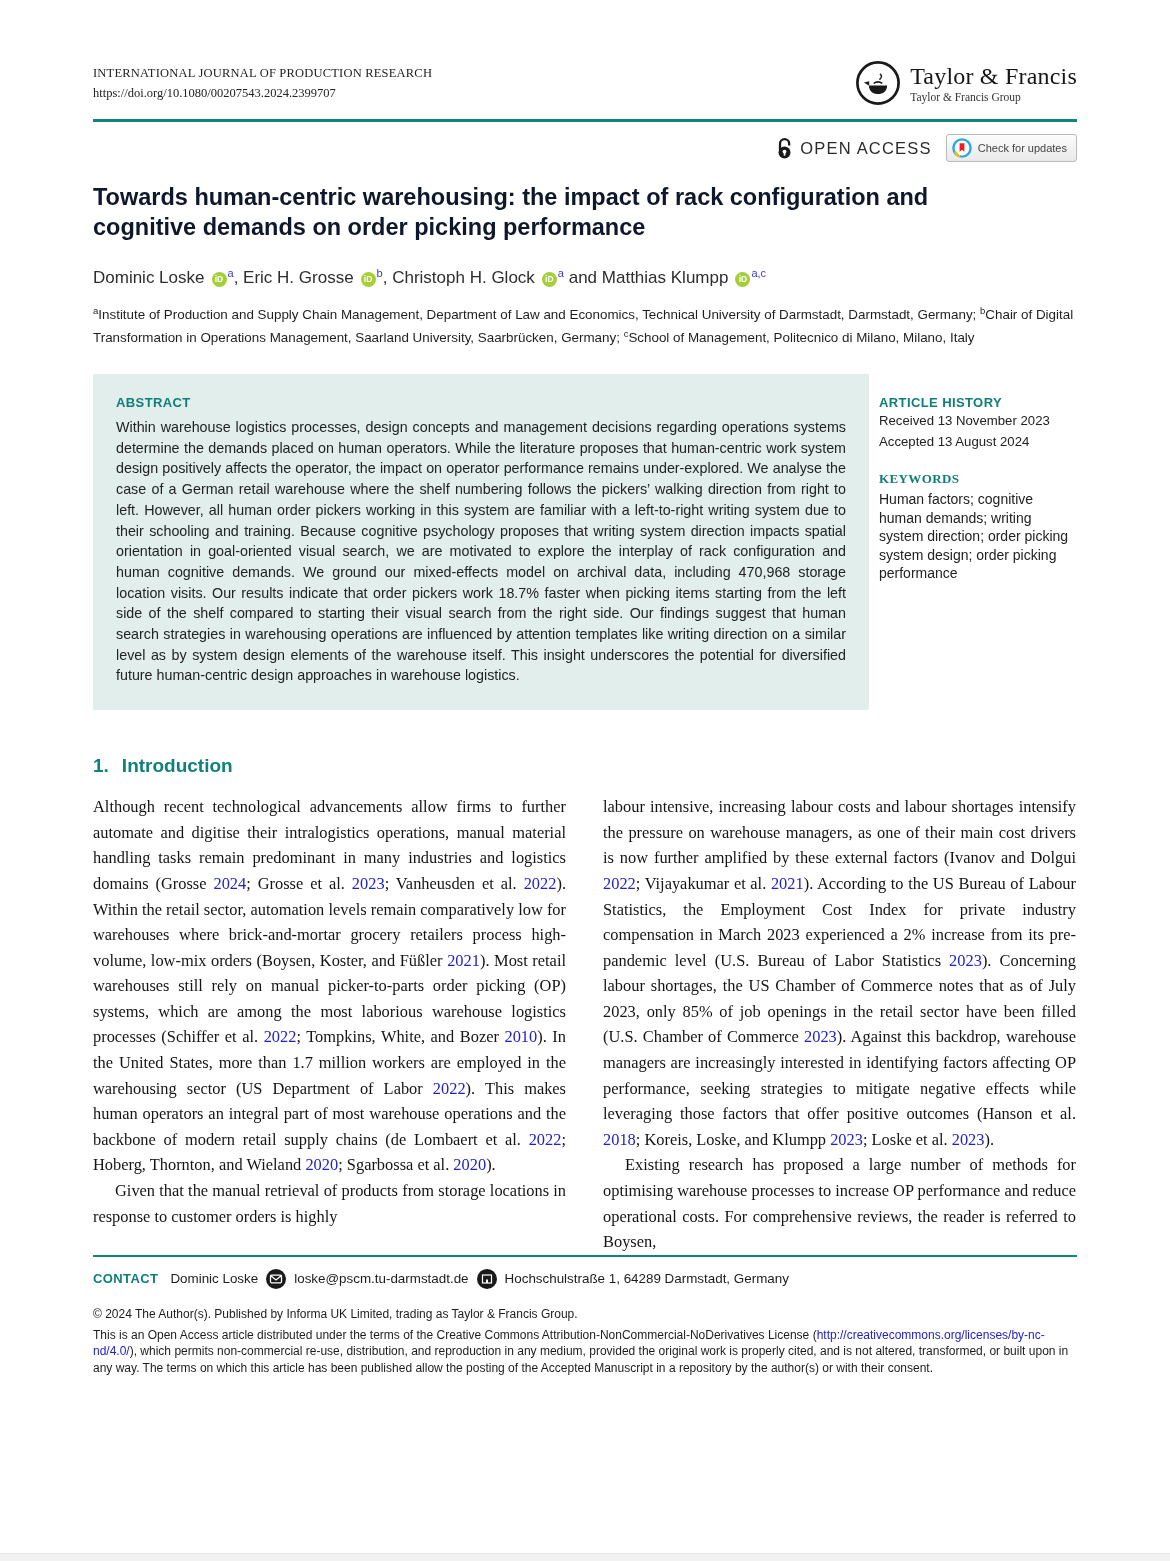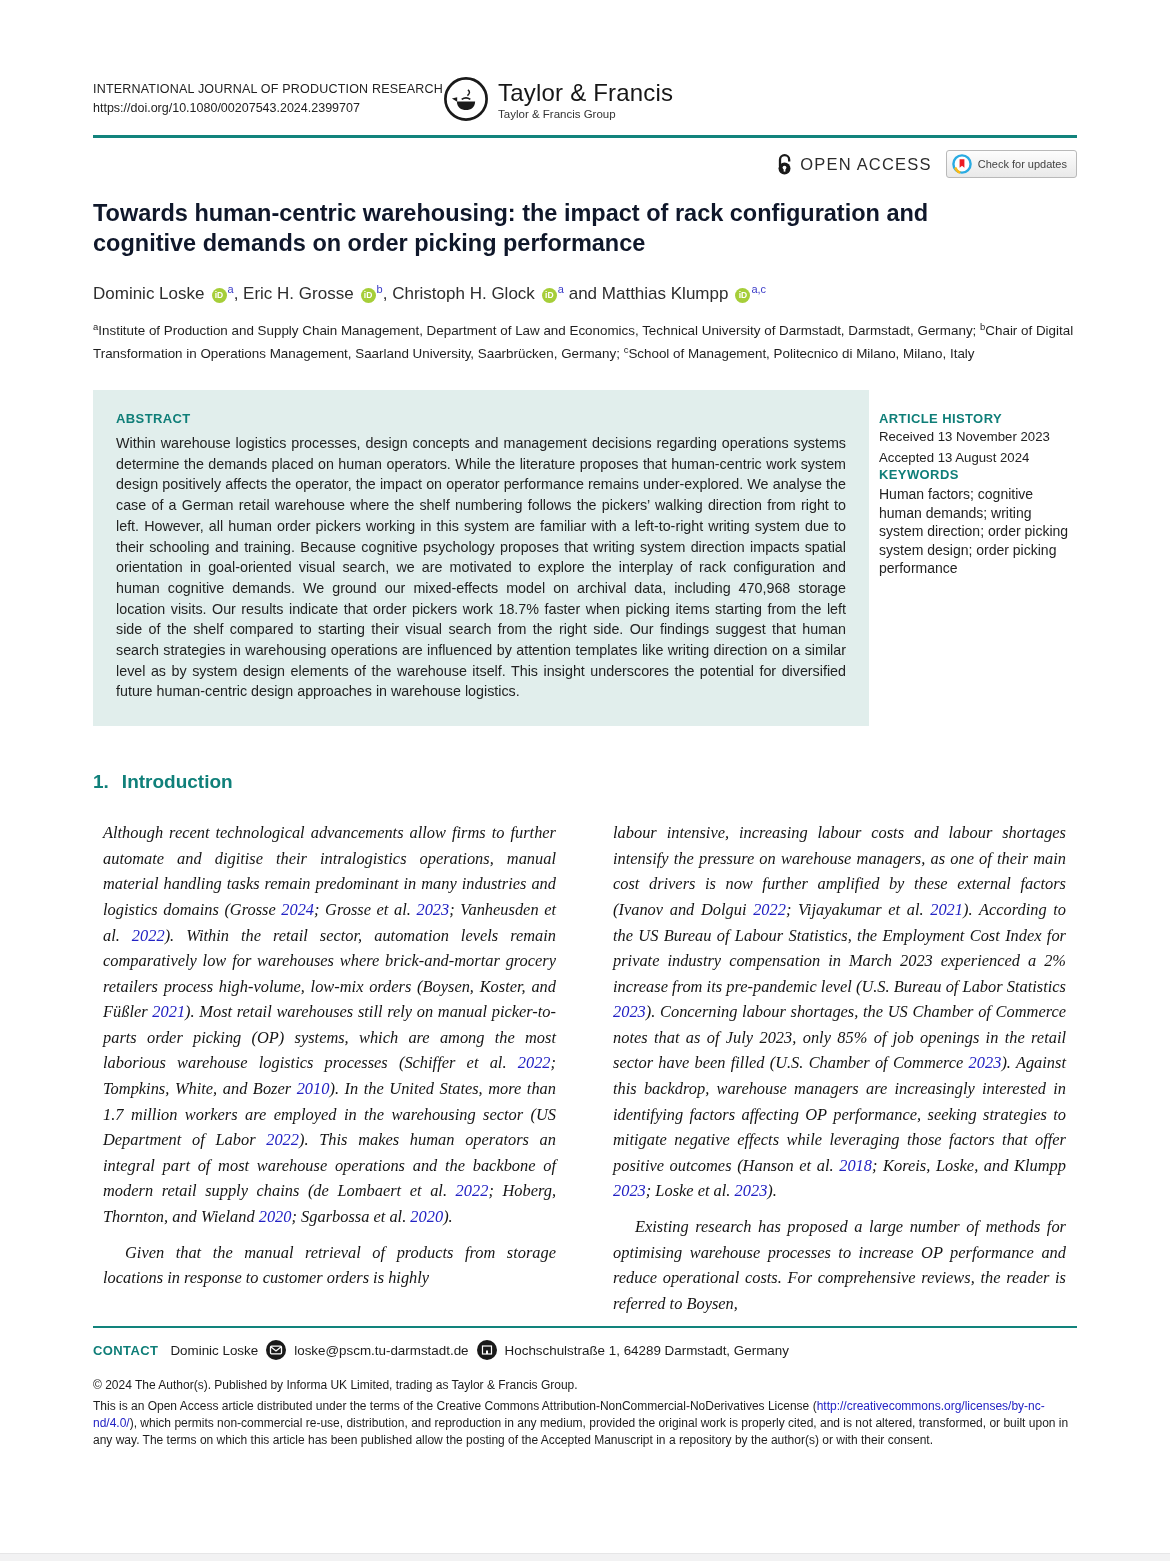--- a/index.html
+++ b/index.html
@@ -6,21 +6,21 @@
   html,body { background:#ffffff; }
   .page {
     position:relative; width:1170px; height:1561px; margin:0 auto;
     background:#ffffff; overflow:hidden;
     display:flex; flex-direction:column;
     font-family:"Liberation Sans", sans-serif; color:#1a1a1a;
   }
   .content { margin:0 93px; }
 
   
-  .hdr { padding-top:76px; display:flex; align-items:flex-start; }
+  .hdr { padding-top:60px; display:flex; justify-content:space-between; align-items:flex-start;font-family:Liberation Serif, serif; }
   .hdr-left { padding-top:6px; }
   .journal-name { font-size:12.5px; letter-spacing:.2px; color:#222; }
   .doi { font-size:12.5px; color:#222; margin-top:5px; }
   .brand { display:flex; align-items:center; gap:9px; }
   .brand-text .brand-name { font-size:24px; color:#161616; letter-spacing:.2px; }
   .brand-text .brand-sub { font-size:11.5px; color:#333; margin-top:1px; }
   .rule-teal { height:3px; background:#12837c; margin-top:13px; }
 
   
   .oa-row { margin-top:11px; display:flex; justify-content:flex-end; align-items:center; gap:14px; height:30px; }
@@ -44,30 +44,30 @@
   .affils { margin-top:13px; font-size:13.4px; line-height:19px; color:#1f1f1f; max-width:984px; }
   .fsup { font-size:9.5px; vertical-align:5px; }
 
   
   .abs-wrap { margin-top:27px; display:flex; }
   .abs-box { width:776px; background:#e1eeec; padding:21px 23px 24px 23px; }
   .side-col { width:194px; margin-left:10px; padding-top:21px; }
   .lbl { font-size:13px; font-weight:bold; letter-spacing:.4px; color:#0f7e78; }
   .abs-text { margin-top:7px; font-size:14.3px; line-height:20.7px; text-align:justify; color:#222; }
   .hist-line { font-size:13.2px; line-height:18.5px; color:#222; margin-top:2px; }
-  .kw-lbl { margin-top:0; }
+  .kw-lbl { margin-top:20px;font-family:Liberation Serif, serif; }
   .kw-text { font-size:14px; line-height:18.5px; color:#222; margin-top:3px; }
 
   
   .sec-head { margin-top:45px; font-size:19px; font-weight:bold; color:#10807a; }
   .sec-head .num { margin-right:13px; }
   .cols { margin-top:17px; display:flex; gap:37px; }
   .col { width:473px; font-family:"Liberation Serif", serif; font-size:16.4px; line-height:25.6px;
          text-align:justify; color:#141414; }
-  .para { margin:10px;font-style:italic; }
+  .para { margin:0; }
   .para.indent { text-indent:22px; }
   .cite { color:#2222c4; }
   .lnk { color:#2222c4; }
 
   
   .footer { margin-top:auto; padding-bottom:52px; }
   .foot-rule { height:2px; background:#12837c; }
   .contact-row { margin-top:12px; display:flex; align-items:center; gap:8px; font-size:13.4px; color:#1c1c1c; }
   .contact-lbl { font-size:13px; font-weight:bold; letter-spacing:.4px; color:#0f7e78; margin-right:4px; }
   .circ-ico { display:inline-flex; width:20px; height:20px; }

